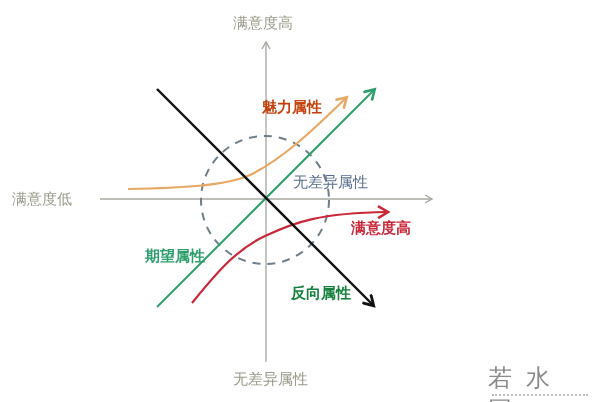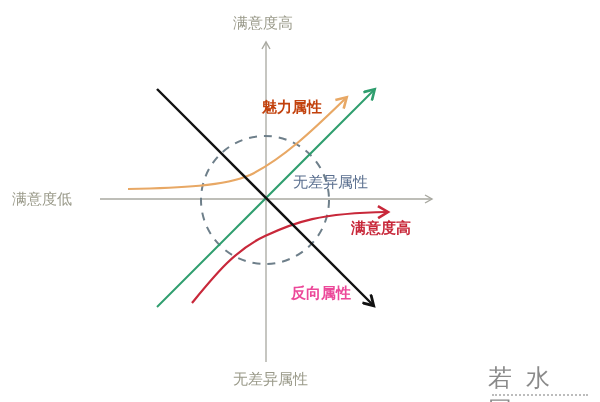--- a/index.html
+++ b/index.html
@@ -49,19 +49,20 @@
     <path d="M192,303 C215,275 235,250 265,236 C295,222 320,213 387,212" fill="none" stroke="#c8283a" stroke-width="2.2" marker-end="url(#ah-red)"></path>
 
     <line x1="157" y1="89" x2="373" y2="305" stroke="#111111" stroke-width="2.4" marker-end="url(#ah-black)"></line>
   </svg>
 
   <div class="lbl axis-lbl" style="left:233px; top:14px;">满意度高</div>
   <div class="lbl axis-lbl" style="left:233px; top:370px;">无差异属性</div>
   <div class="lbl axis-lbl" style="left:12px; top:190px;">满意度低</div>
 
   <div class="lbl bold-lbl" style="left:262px; top:98px; color:#c2410c;">魅力属性</div>
+  <div class="lbl bold-lbl" style="left:145px; top:247px; color:#2f9e6e;">期望属性</div>
   <div class="lbl bold-lbl" style="left:351px; top:219px; color:#c8283a;">满意度高</div>
   <div class="lbl" style="left:293px; top:173px; color:#5a6f8f;">无差异属性</div>
-  <div class="lbl bold-lbl" style="left:291px; top:284px; color:#ec4899;">反向属性</div>
+  <div class="lbl bold-lbl" style="left:291px; top:284px; color:#15803d;">反向属性</div>
 
   <div id="wm">若水网</div>
   <div id="wm-sub"></div>
 </div>
 
 </body></html>

